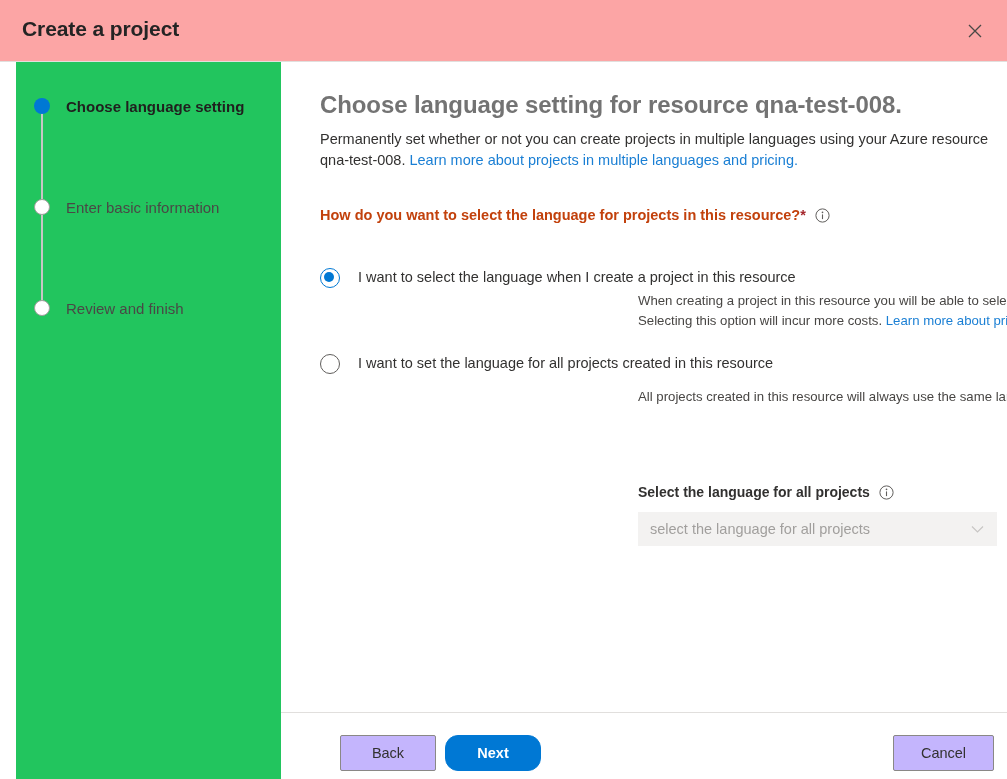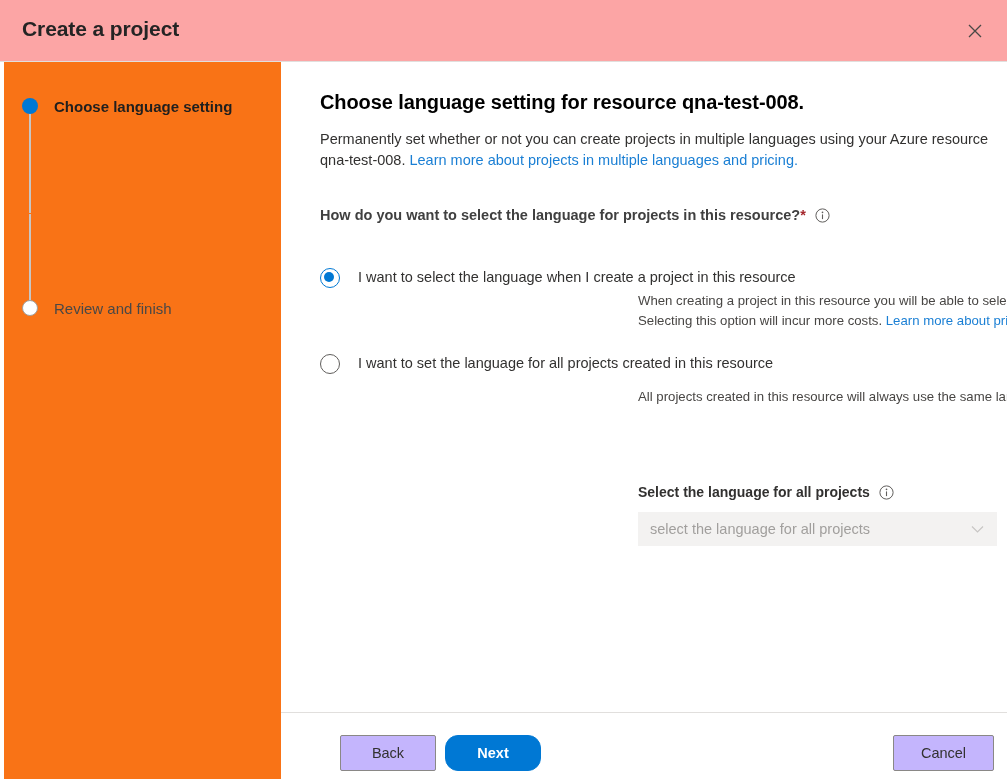--- a/index.html
+++ b/index.html
@@ -37,24 +37,24 @@
     width: 36px; height: 36px;
     display: flex; align-items: center; justify-content: center;
     cursor: pointer;
     background: none; border: none; padding: 0;
   }
   #close-button svg { display: block; }
 
   
   #sidebar {
     position: absolute;
-    left: 4px; top: 62px;
+    left: 16px; top: 62px;
     width: 281px; height: 717px;
     border-right: 1px solid #e1dfdd;
-    background: #f97316;
+    background: #22c55e;
   }
   .step {
     position: absolute;
     left: 18px;
     height: 22px;
     display: flex;
     align-items: center;
     cursor: pointer;
   }
   .step-marker {
@@ -85,23 +85,23 @@
   
   #main {
     position: absolute;
     left: 281px; top: 62px;
     width: 726px; height: 650px;
     background: #ffffff;
   }
   #main-heading {
     position: absolute;
     left: 39px; top: 29px;
-    font-size: 20px;
-    font-weight: 600;
-    color: #000000;
+    font-size: 24px;
+    font-weight: 600;
+    color: #737373;
     letter-spacing: -0.1px;
     white-space: nowrap;
   }
   #main-description {
     position: absolute;
     left: 39px; top: 67px;
     width: 672px;
     font-size: 14.5px;
     line-height: 21px;
     color: #323130;
@@ -114,21 +114,21 @@
 
   #question-row {
     position: absolute;
     left: 39px; top: 145px;
     display: flex;
     align-items: center;
   }
   #question-label {
     font-size: 14.5px;
     font-weight: 600;
-    color: #404040;
+    color: #c2410c;
     white-space: nowrap;
   }
   .required-star {
     color: #a4262c;
     font-weight: 600;
     font-size: 14.5px;
   }
   .info-icon {
     margin-left: 9px;
     width: 15px; height: 15px;
@@ -269,20 +269,24 @@
 
 <div id="sidebar">
   <div class="step-connector" style="top:51px; height:100px;"></div>
   <div class="step-connector" style="top:152px; height:100px;"></div>
 
   <div class="step" style="top:33px;">
     <span class="step-marker active"></span>
     <span class="step-label active">Choose language setting</span>
   </div>
 
+  <div class="step" style="top:134px;">
+    <span class="step-marker inactive"></span>
+    <span class="step-label inactive">Enter basic information</span>
+  </div>
 
   <div class="step" style="top:235px;text-align:center;">
     <span class="step-marker inactive"></span>
     <span class="step-label inactive">Review and finish</span>
   </div>
 </div>
 
 <div id="main">
 
   <div id="main-heading">Choose language setting for resource qna-test-008.</div>

